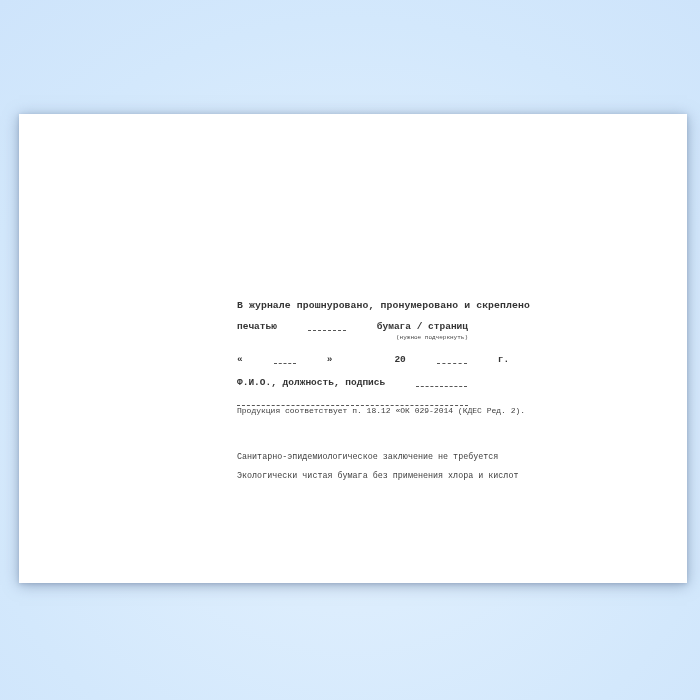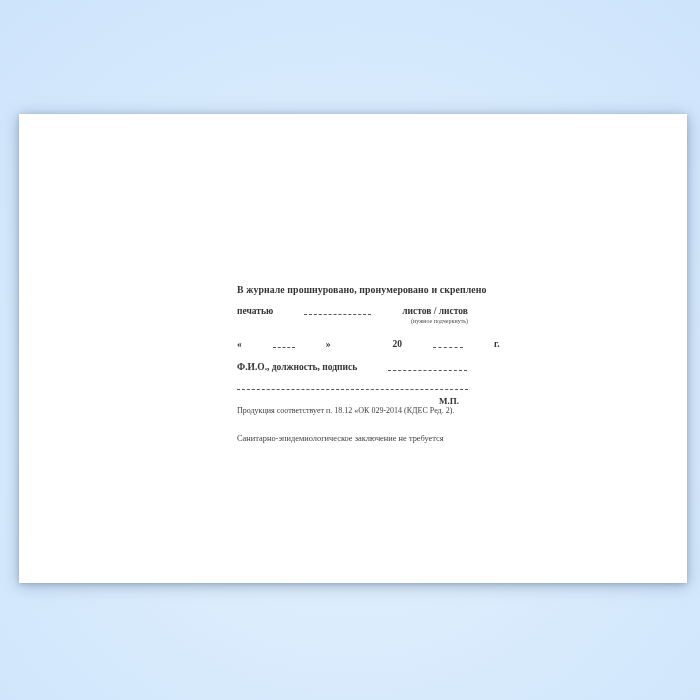--- a/index.html
+++ b/index.html
@@ -19,24 +19,24 @@
     left: 19px;
     top: 114px;
     width: 668px;
     height: 469px;
     background: #ffffff;
     box-shadow: 0 2px 14px rgba(96, 118, 152, 0.55), 0 1px 4px rgba(110, 130, 160, 0.35);
   }
   .content {
     position: absolute;
     left: 218px;
-    top: 170px;
+    top: 186px;
     width: 231px;
     color: #3c3c3c;
-    font-family: Liberation Serif, serif;
+    font-family: Liberation Mono, monospace;
   }
   .cert {
     font-weight: 700;
     color: #343434;
   }
   .l1 {
     font-size: 9.8px;
     line-height: 12px;
     letter-spacing: 0.1px;
     white-space: nowrap;
@@ -84,21 +84,21 @@
     color: #3e3e3e;
     white-space: nowrap;
   }
   .it { font-style: italic; }
   .note {
     font-size: 8.4px;
     line-height: 10px;
     color: #3e3e3e;
     white-space: nowrap;
   }
-  .n1 { margin-top: 18px; }
+  .n1 { margin-top: 36px; }
   .n2 { margin-top: 10px; padding-left: 2px; }
   .n3 { margin-top: 9px; }
   .footer-row {
     margin-top: 13px;
     display: flex;
     align-items: flex-start;
   }
   .badge {
     flex: 0 0 auto;
     width: 17px;
@@ -136,46 +136,46 @@
 <div class="bg">
   <div class="page">
     <div class="content">
 
       <div class="cert">
         <div class="l1">В журнале прошнуровано, пронумеровано и скреплено</div>
 
         <div class="row r2">
           <span>печатью</span>
           <span class="blank"></span>
-          <span>листов / листов</span>
+          <span>бумага / страниц</span>
         </div>
         <div class="underline-note">(нужное подчеркнуть)</div>
 
         <div class="row r3">
           <span>«</span>
           <span class="blank w22"></span>
           <span>»</span>
           <span class="blank"></span>
           <span>20</span>
           <span class="blank w30"></span>
           <span>г.</span>
         </div>
 
         <div class="row r4">
           <span>Ф.И.О., должность, подпись</span>
           <span class="blank"></span>
         </div>
 
         <div class="fullline"></div>
 
-        <div class="mp">М.П.</div>
       </div>
 
       <div class="para">
         <div>Продукция соответствует п. 18.12 «ОК 029-2014 (КДЕС Ред. 2).</div>
       </div>
 
       <div class="note n1">Санитарно-эпидемиологическое заключение не требуется</div>
+      <div class="note n3">Экологически чистая бумага без применения хлора и кислот</div>
 
 
     </div>
   </div>
 </div>
 
 </body></html>

